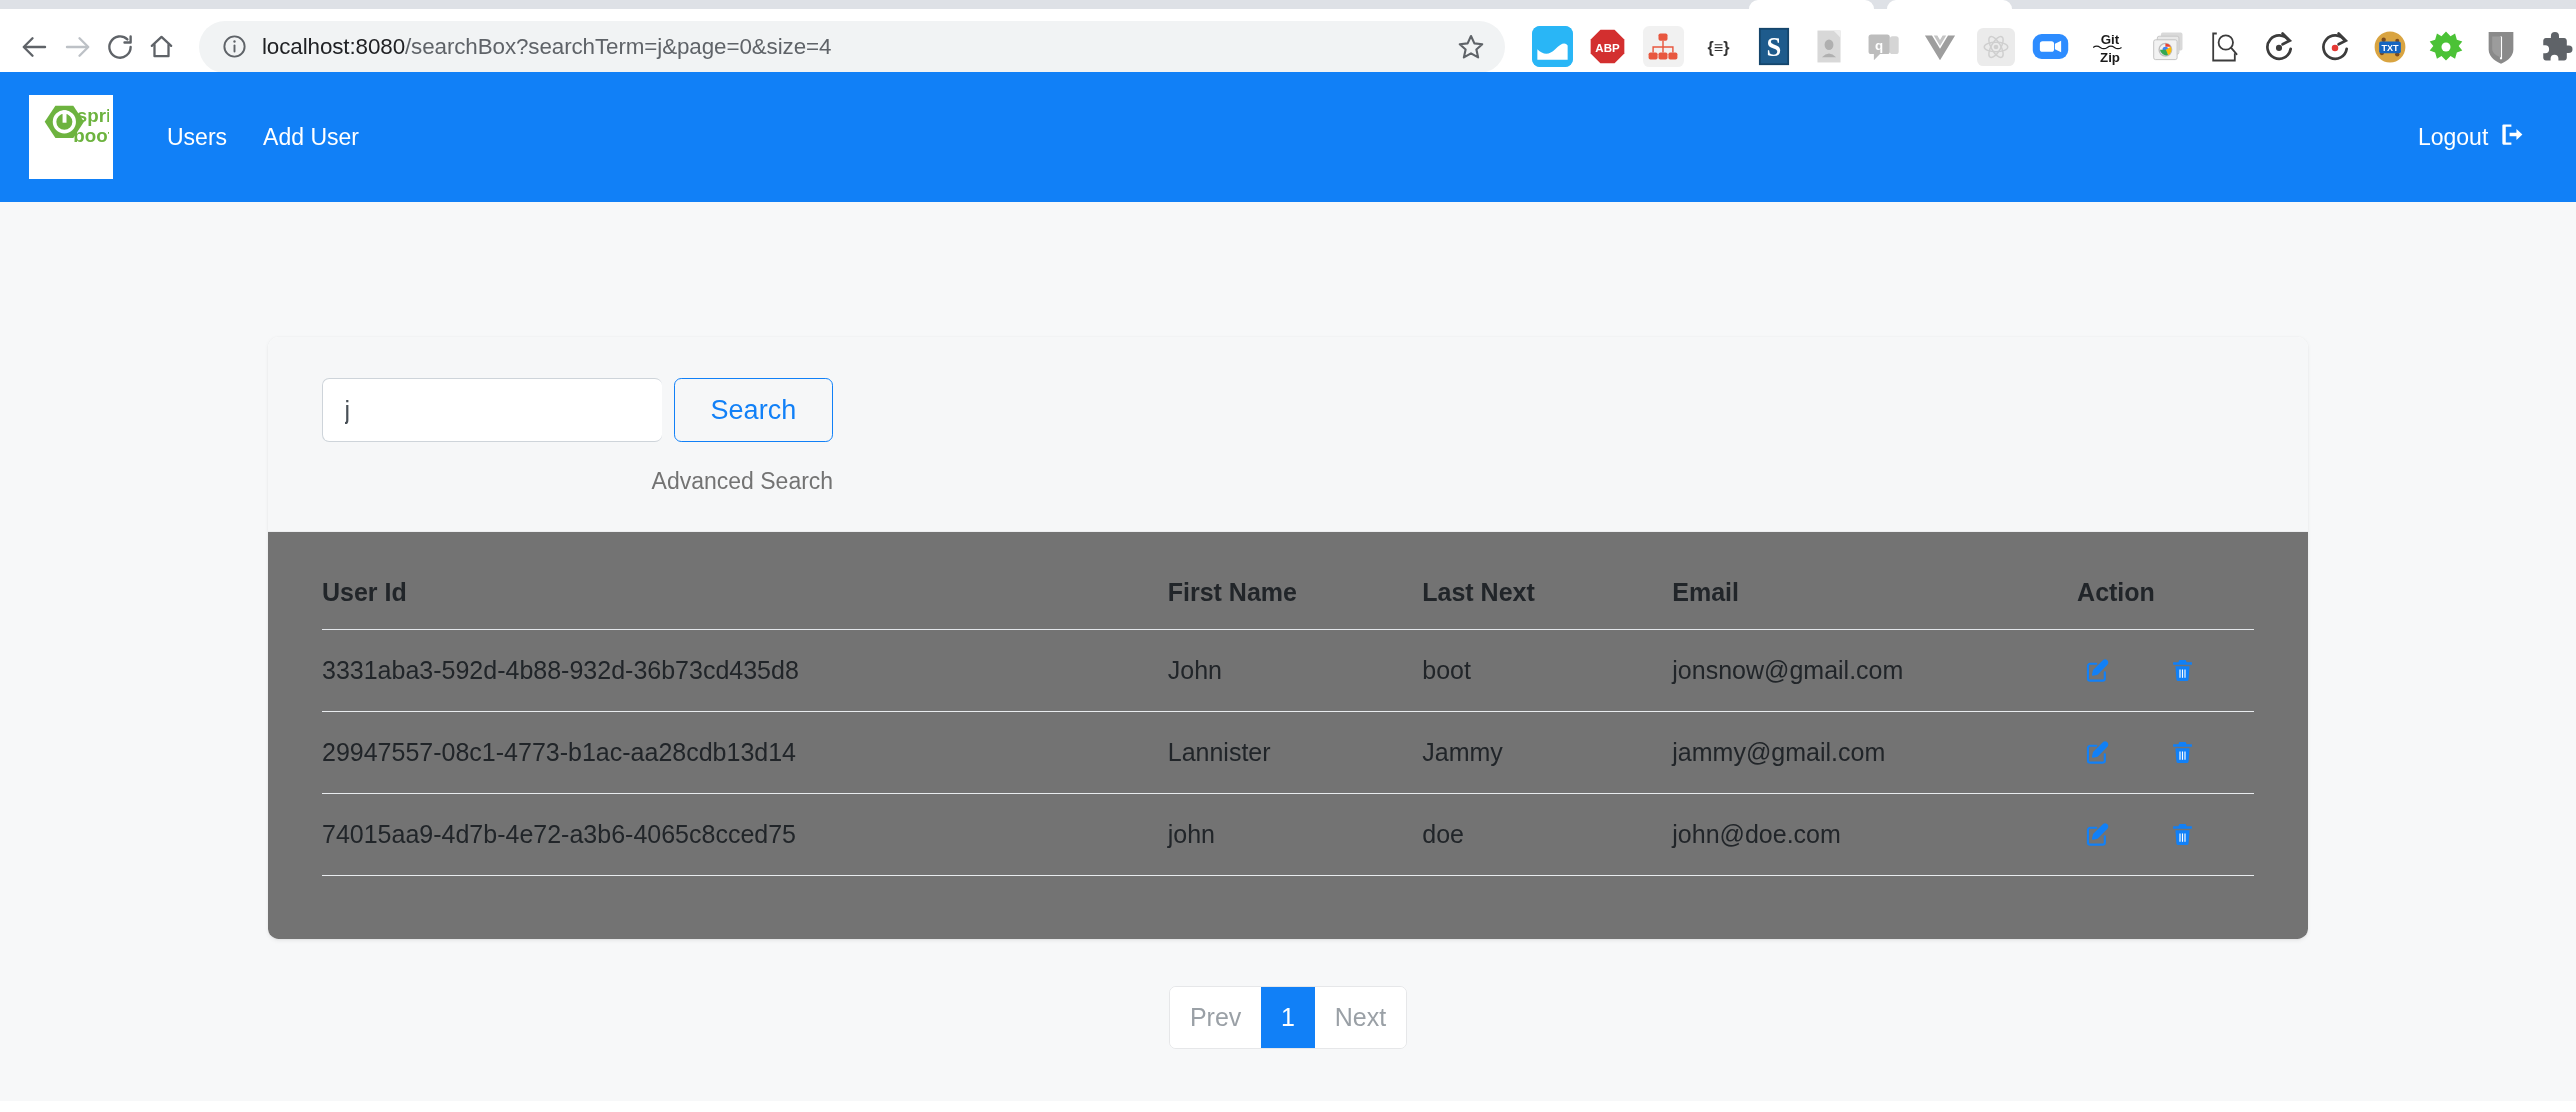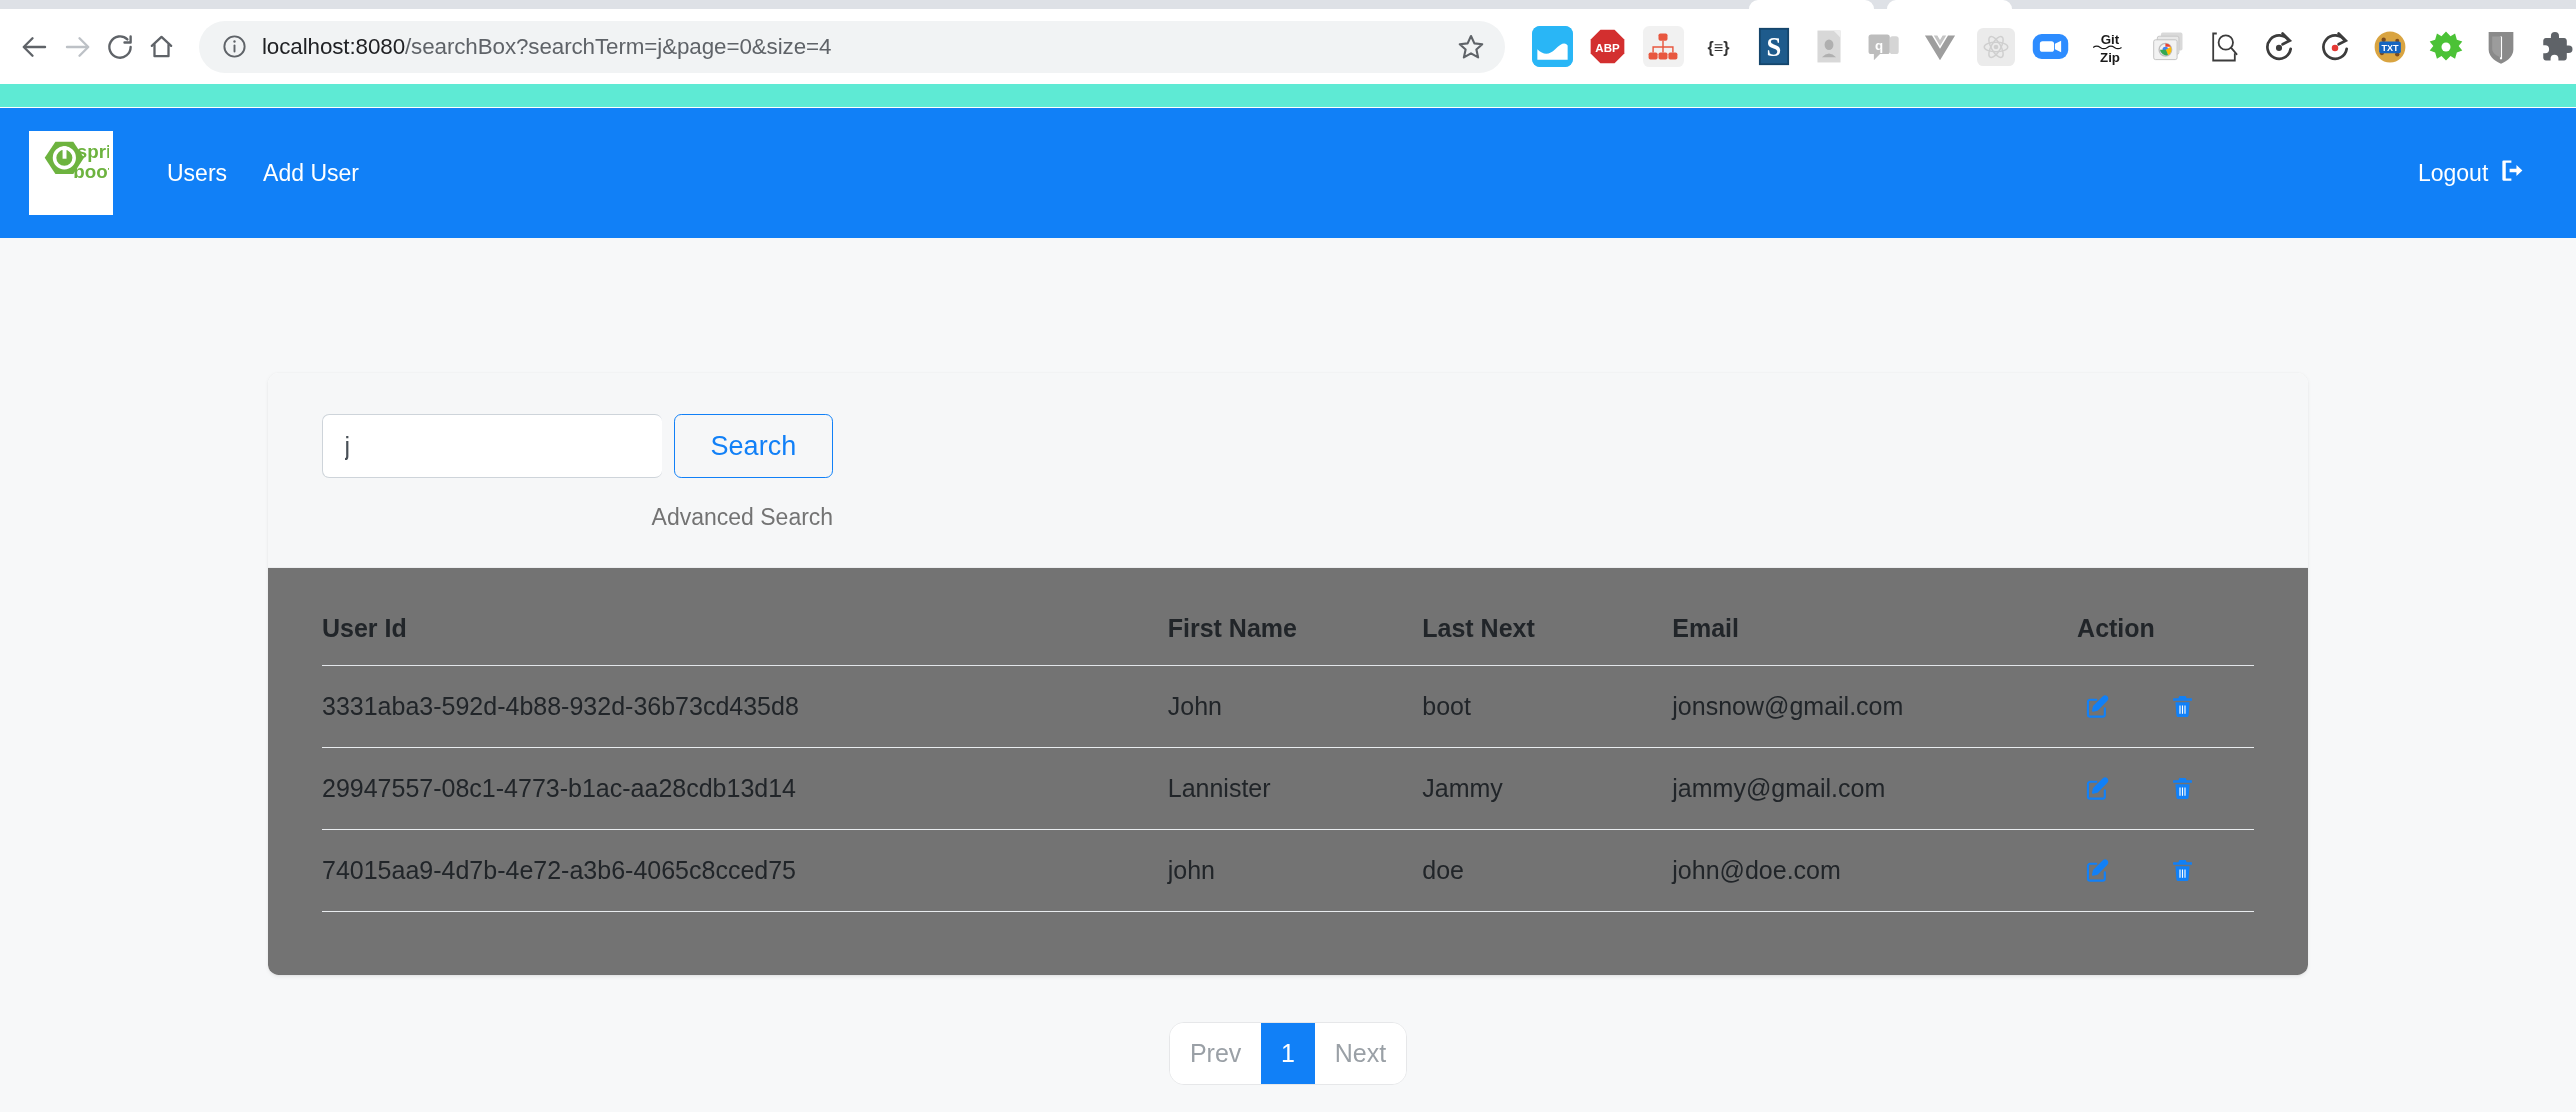--- a/index.html
+++ b/index.html
@@ -5,22 +5,22 @@
   * { box-sizing: border-box; margin: 0; padding: 0; }
   html, body {
     width: 2576px; height: 1113px;
     background: #ffffff;
     font-family: "Liberation Sans", sans-serif;
     overflow: hidden;
   }
 
   
   #browser-chrome {
-    width: 2576px; height: 108px;
-    background: #5eead4;
+    width: 2576px; height: 72px;
+    background: #404040;
     position: relative;
     border-bottom: 0.9px solid #ffffff;
   }
   #tabstrip-strip {
     position: absolute; top: 0; left: 0;
     width: 2576px; height: 9px;
     background: #dee1e6;
   }
   #tabstrip-strip .tab-stub {
     position: absolute; top: 0; height: 9px;
@@ -178,21 +178,21 @@
   .icon-btn { display: inline-flex; align-items: center; justify-content: center; cursor: pointer; }
 
   
   #pagination-wrap {
     position: absolute; left: 0; top: 914px;
     width: 2576px;
     display: flex; justify-content: center;
   }
   #pagination {
     display: flex; align-items: stretch;
-    border-radius: 15px; overflow: hidden;
+    border-radius: 7px; overflow: hidden;
     background: #ffffff;
     border: 0.9px solid #e6e7e9;
   }
   .page-item {
     min-width: 86px; height: 61px;
     display: flex; align-items: center; justify-content: center;
     font-size: 25px; color: #6c757d;
     background: #ffffff;
     padding: 0 19.7px;
     cursor: pointer; user-select: none;

